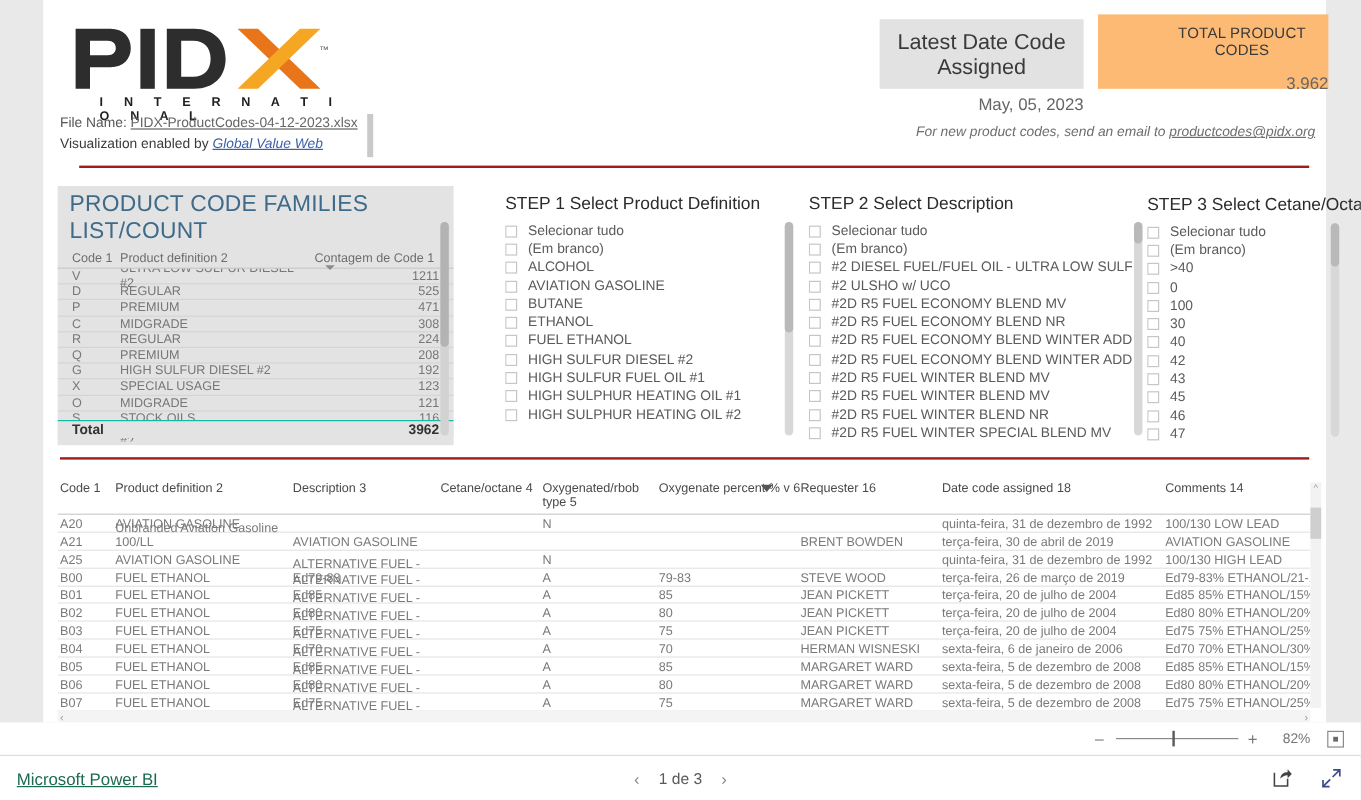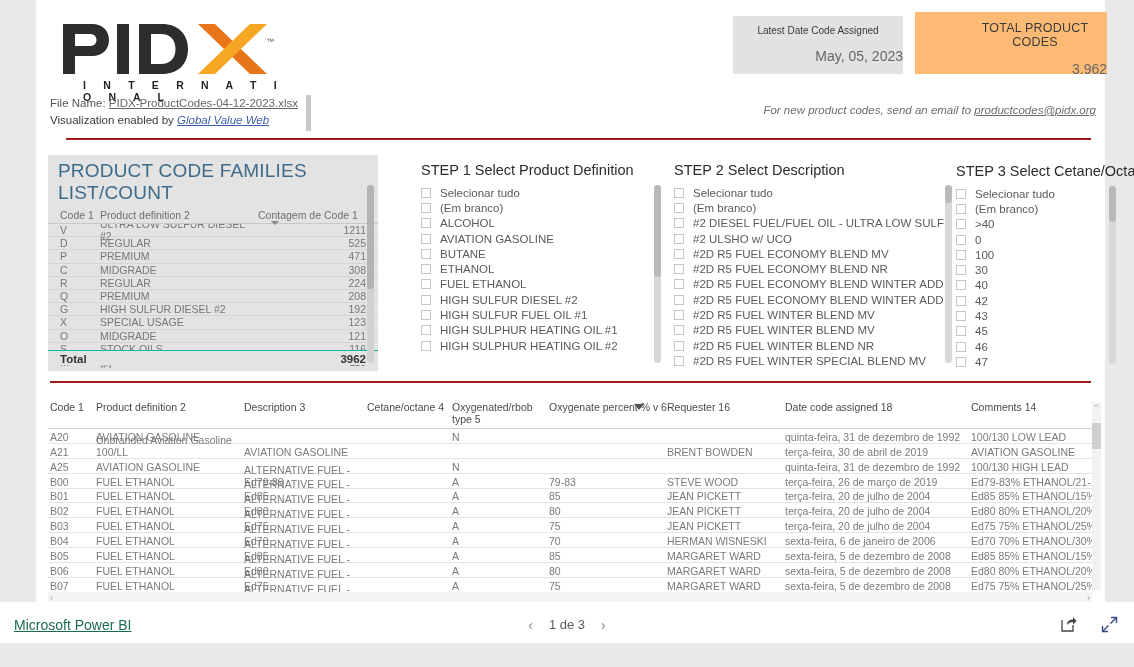--- a/index.html
+++ b/index.html
@@ -35,21 +35,21 @@
   .filemeta .vis { color: #3a3a3a; }
   .filemeta .gvw { color: #3b5fa8; font-style: italic; }
   .filemeta-bar {
     position: absolute; left: 270px; top: 95px; width: 5px; height: 36px; background: #c9c9c9;
   }
 
   
   .kpi {
     position: absolute; text-align: center; padding-top: 9px;
   }
-  .kpi .kpi-title { font-size: 10px; color: #3a3a3a; }
+  .kpi .kpi-title { font-size: 18px; color: #3a3a3a; }
   .kpi .kpi-value { font-size: 14px; color: #666; margin-top: 12px; text-align: right; }
   #kpi-date { left: 697px; top: 16px; width: 170px; height: 58px; background: #e2e2e2; }
   #kpi-total { left: 879px; top: 12px; width: 192px; height: 62px; background: #fdba74; padding-left: 48px; }
   #kpi-total .kpi-title { font-size: 12.5px; color: #3a3a3a; letter-spacing: .2px; }
 
   .emailnote {
     position: absolute; left: 700px; top: 104px; width: 360px;
     font-size: 11.5px; font-style: italic; color: #6d6d6d; text-align: right;
   }
   .emailnote a { color: #6d6d6d; text-decoration: underline; font-style: italic; }
@@ -67,21 +67,21 @@
   #families .fam-title {
     font-size: 19px; color: #3f6b8a; padding: 5px 0 2px 10px; letter-spacing: .2px;
     font-weight: 400;
   }
   .fam-head {
     display: flex; font-size: 10.5px; color: #6e6e6e;
     padding: 3px 12px 2px 12px; border-bottom: 1px solid #c9c9c9;
   }
   .fam-head .c1 { width: 40px; }
   .fam-head .c2 { flex: 1; }
-  .fam-head .c3 { width: 108px; text-align: left; position: relative; }
+  .fam-head .c3 { width: 108px; text-align: center; position: relative; }
   .fam-head .c3 .caret {
     position: absolute; left: 13px; top: 12px; width: 0; height: 0;
     border-left: 4px solid transparent; border-right: 4px solid transparent;
     border-top: 4px solid #8a8a8a;
   }
   .fam-body { height: 144px; overflow: hidden; position: relative; }
   .fam-row {
     display: flex; font-size: 10.5px; color: #777;
     padding: 1px 12px 1px 12px; border-bottom: 1px solid #d5d5d5;
     height: 13.2px; align-items: center;
@@ -182,21 +182,21 @@
   #zoombar .fitbtn {
     margin-left: 14px; width: 14px; height: 14px; border: 1px solid #8a8a8a;
     position: relative;
   }
   #zoombar .fitbtn::after {
     content: ""; position: absolute; left: 4px; top: 4px; width: 4px; height: 4px; background: #6a6a6a;
   }
 
   
   #footer {
-    position: absolute; left: 0; top: 606px; width: 1134px; height: 37px;
+    position: absolute; left: 0; top: 630px; width: 1134px; height: 37px;
     background: #fff; display: flex; align-items: center;
   }
   #footer .brand {
     margin-left: 14px; font-size: 14px; color: #1b6b4f; text-decoration: underline; cursor: pointer;
   }
   #footer .pager {
     position: absolute; left: 0; right: 0; display: flex; align-items: center;
     justify-content: center; gap: 16px; color: #5a5a5a; font-size: 13px;
   }
   #footer .pager .arr { font-size: 14px; color: #8a8a8a; }

